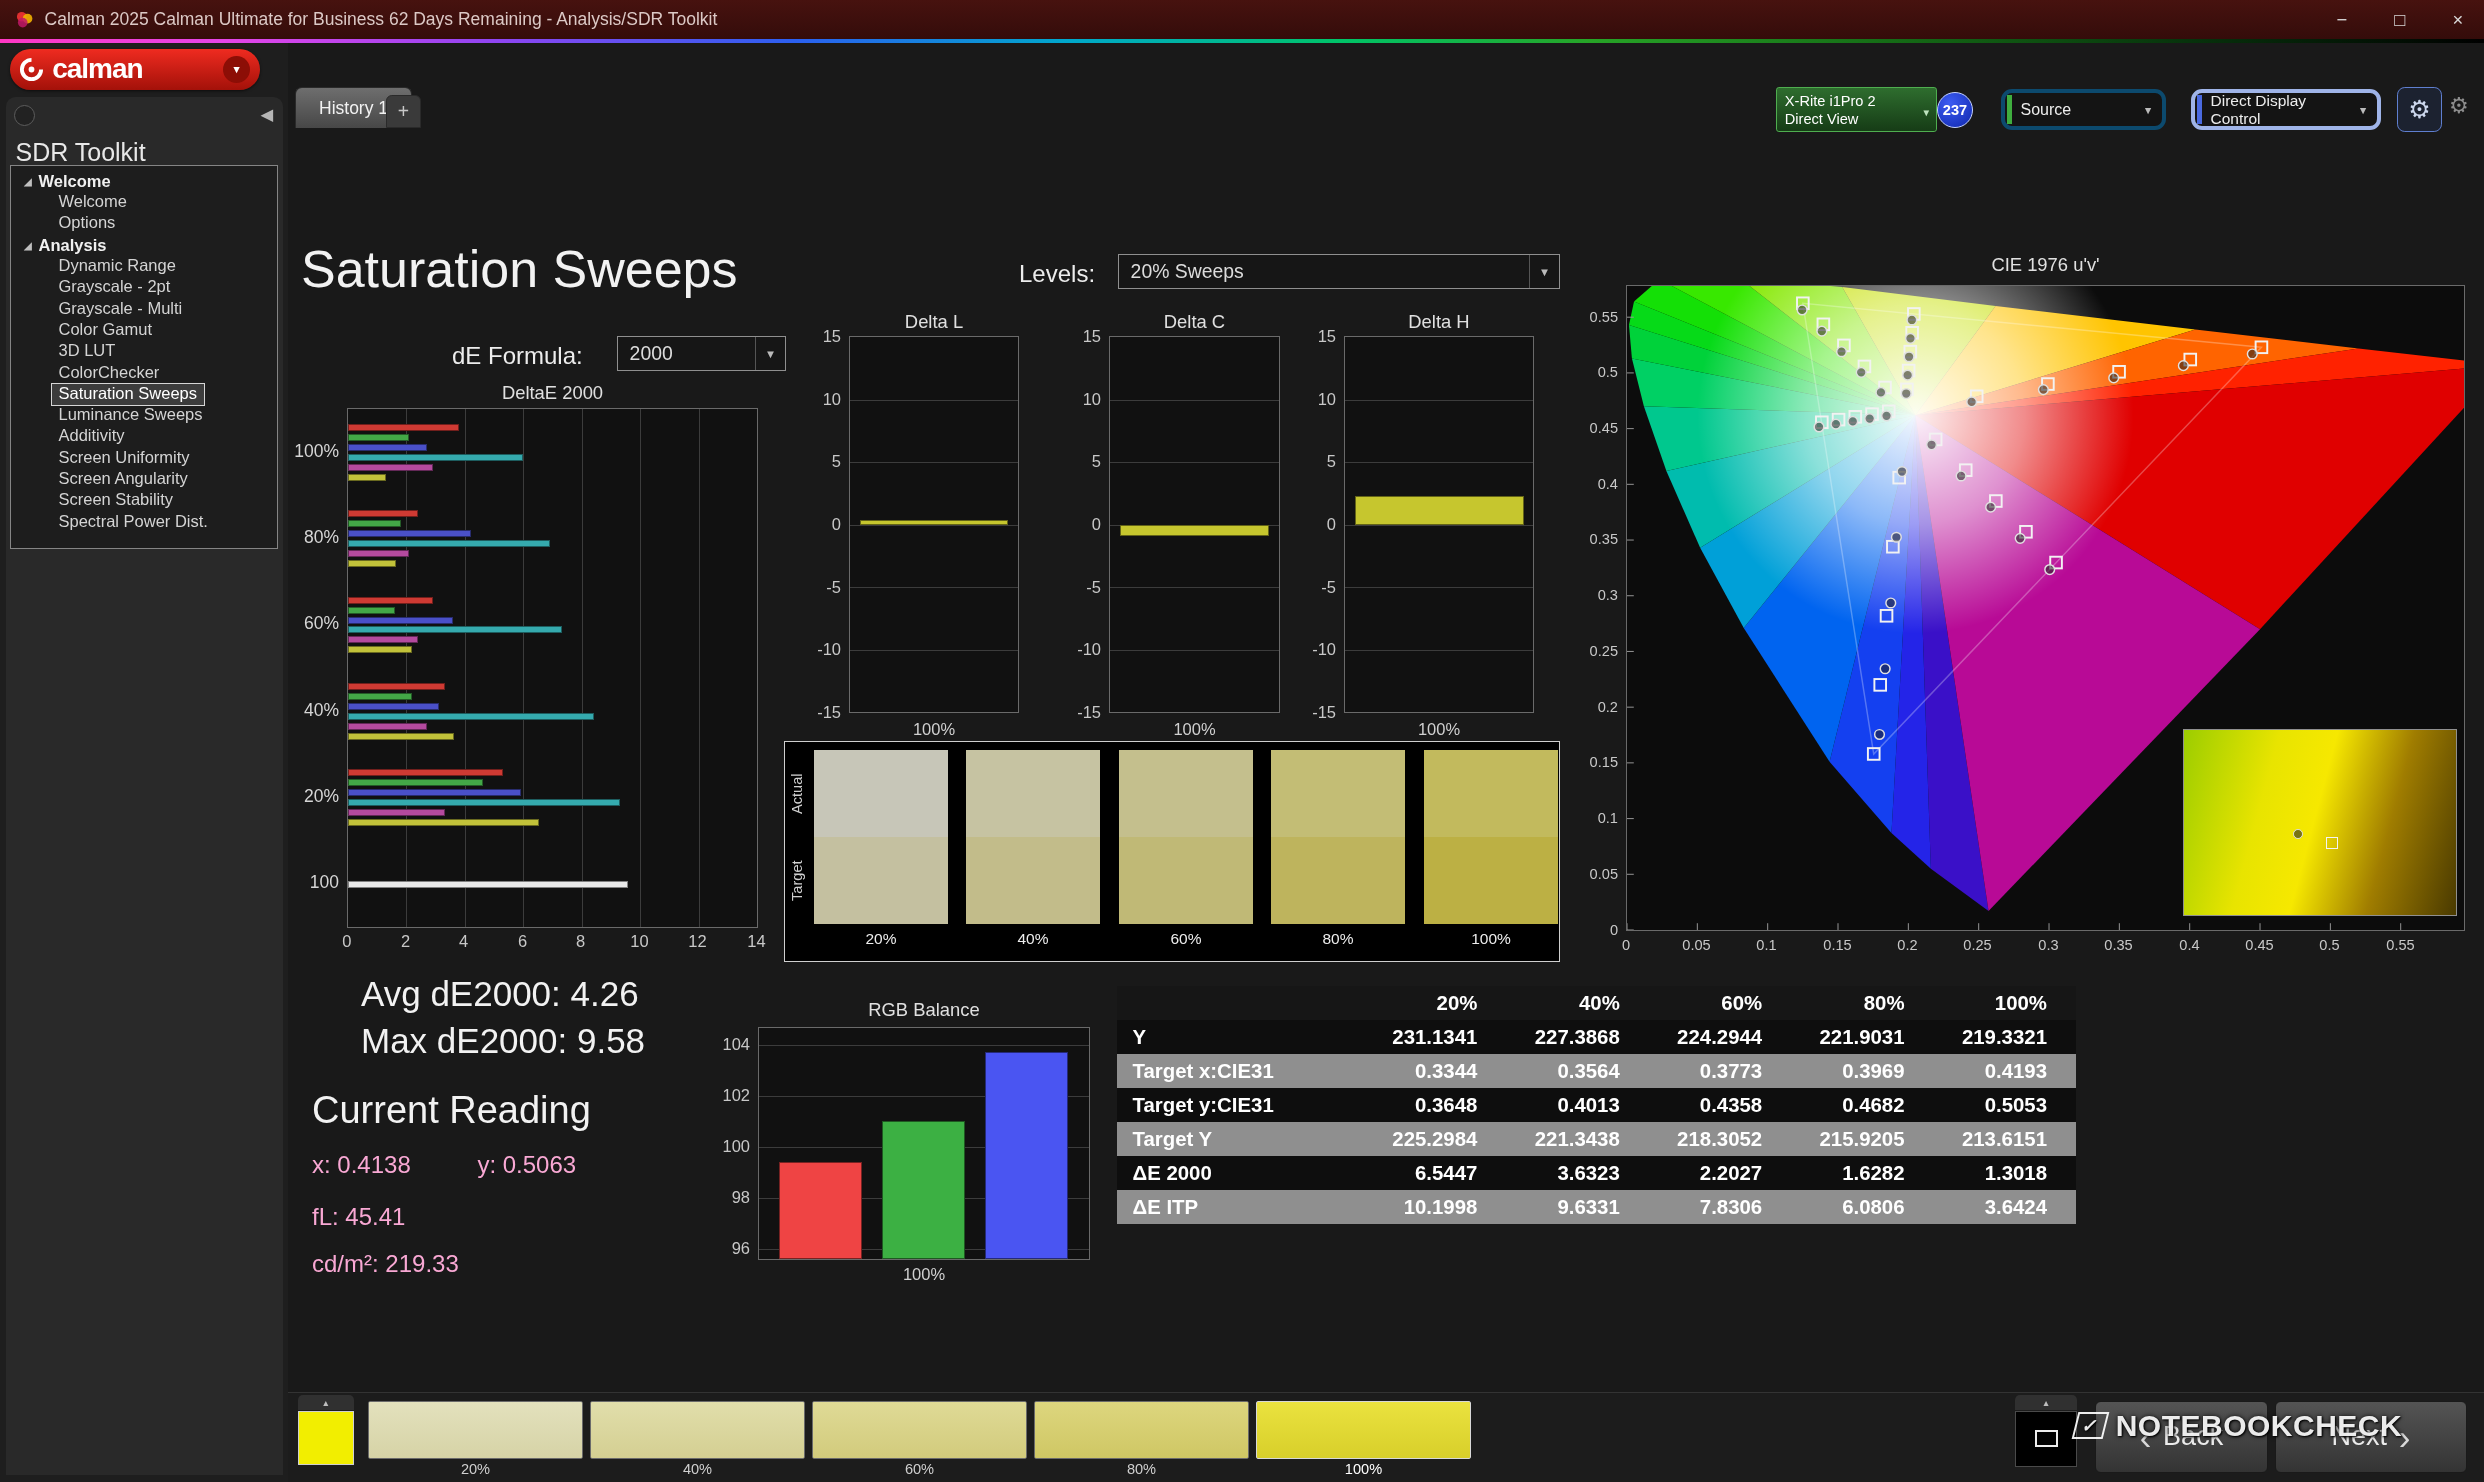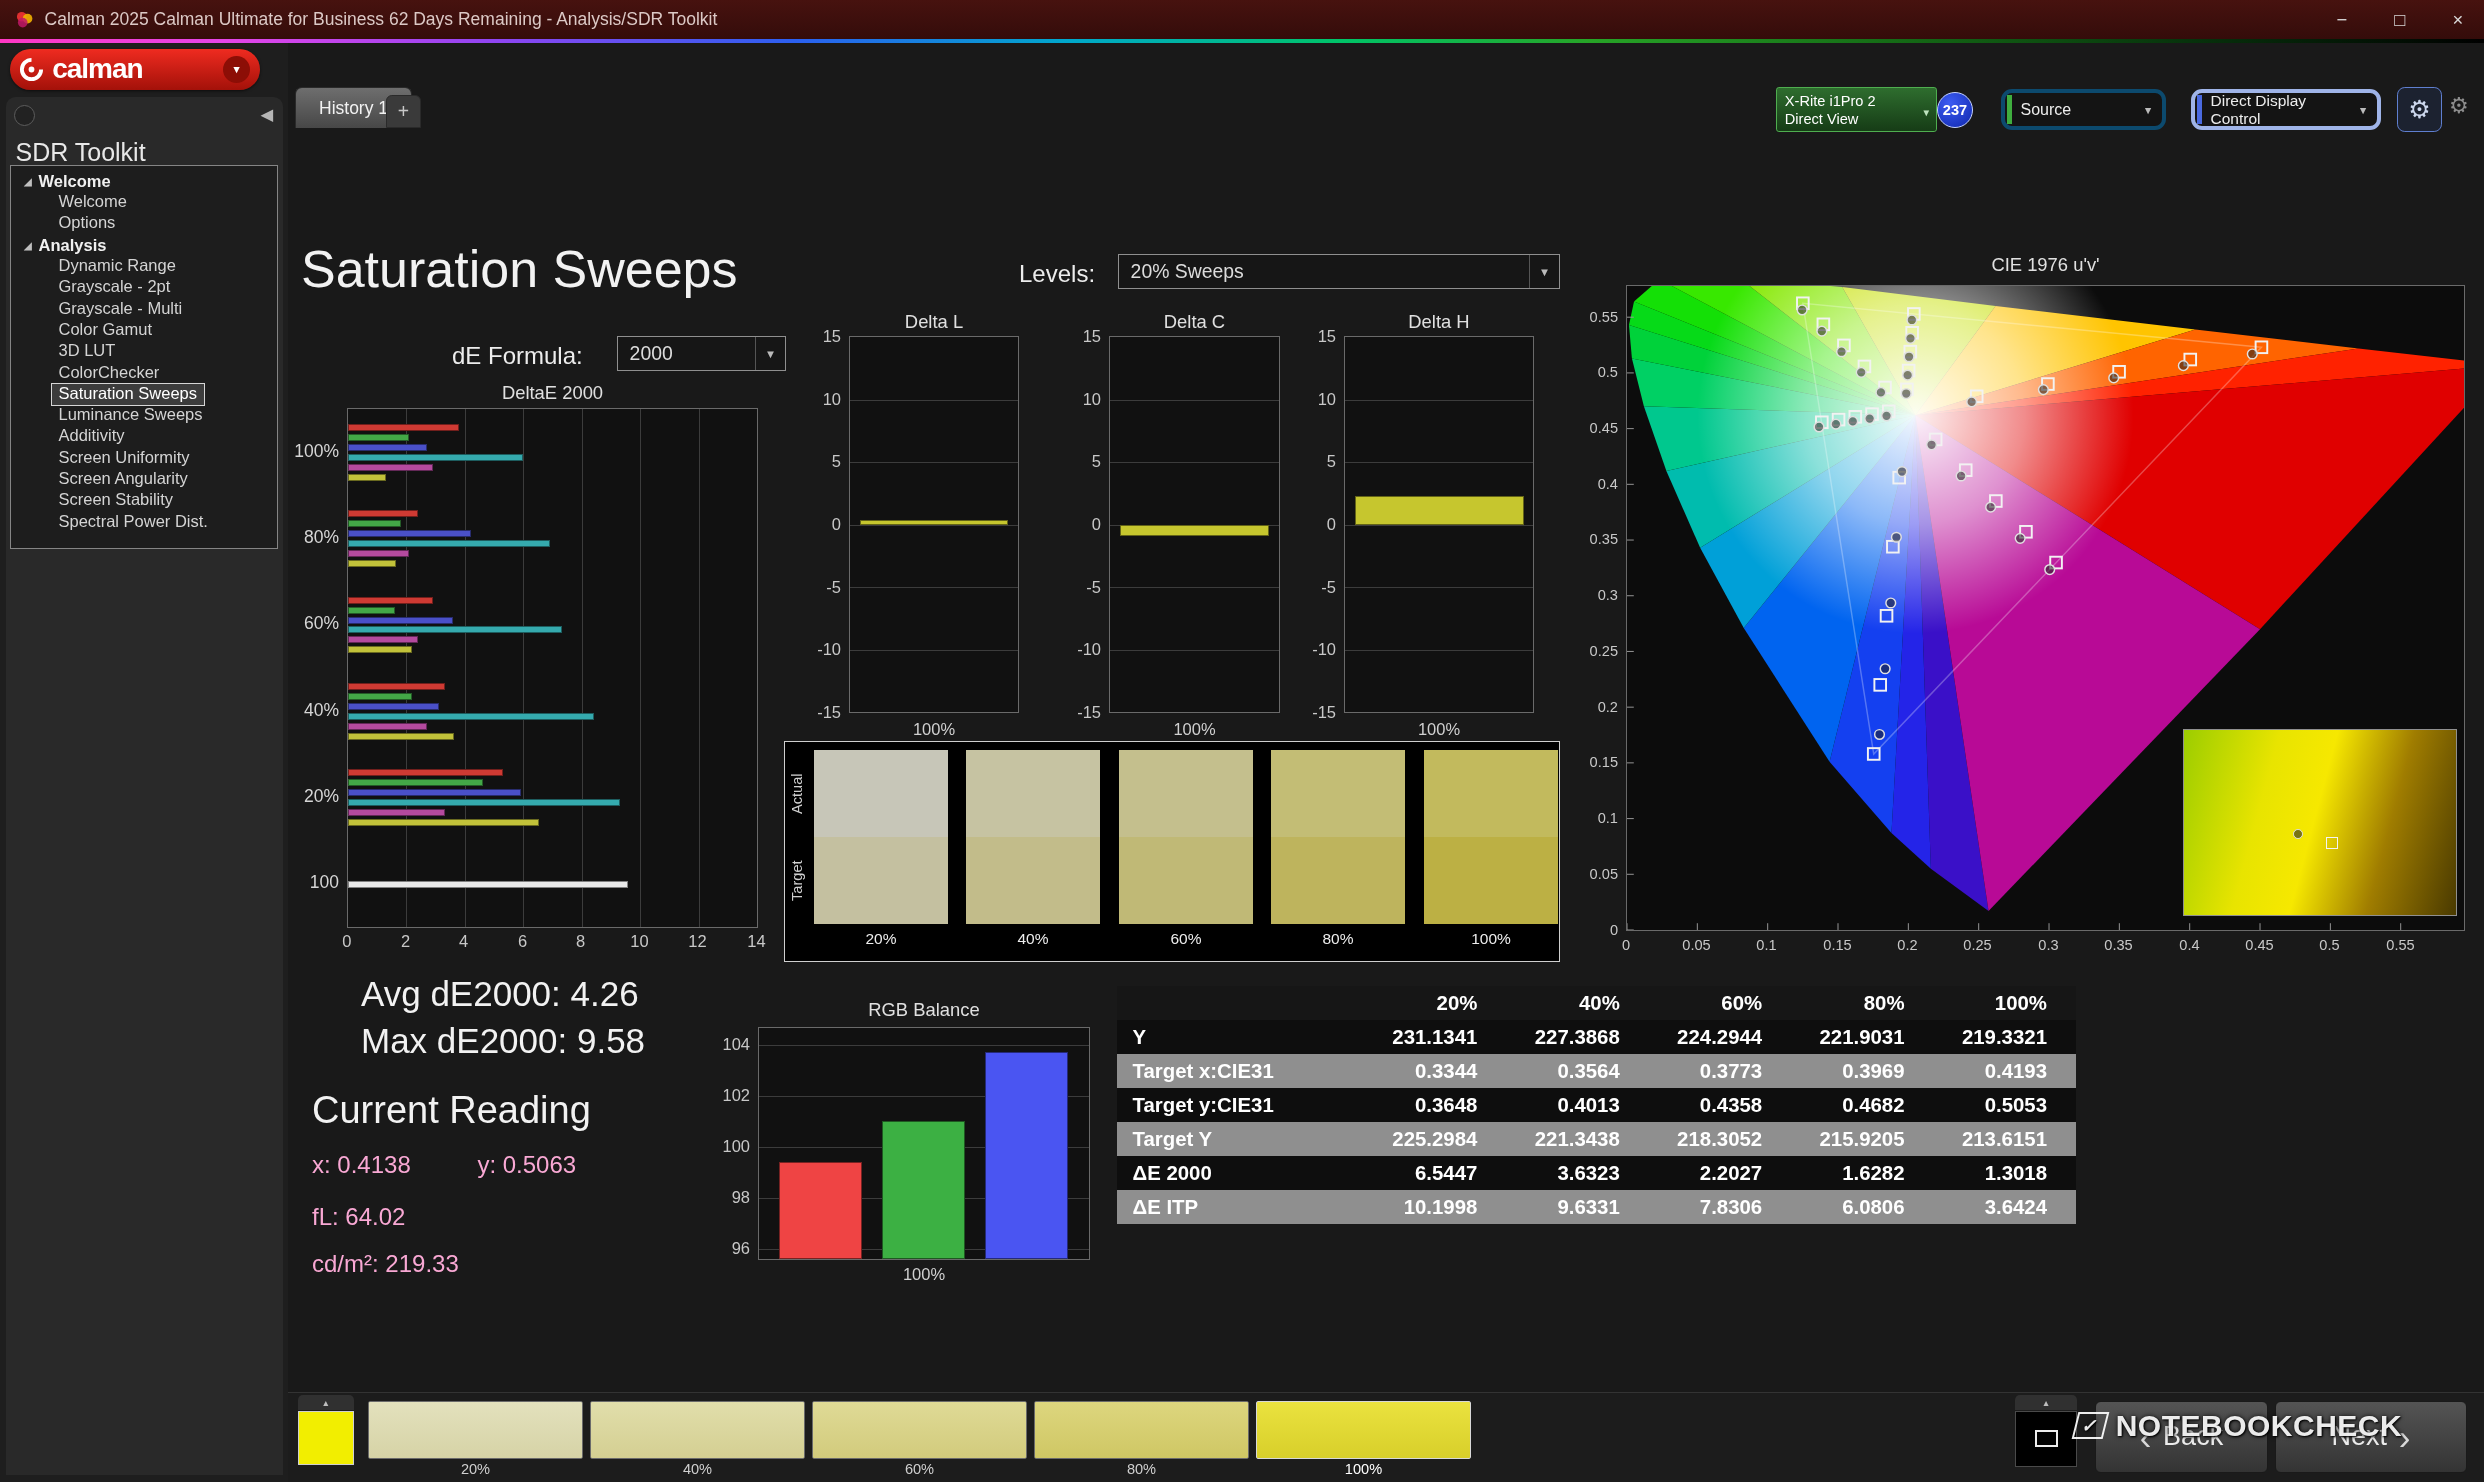--- a/index.html
+++ b/index.html
@@ -478,21 +478,21 @@
       <div class="inset-dot" style="left: 109px; top: 99px;"></div>
     </div>
 
   <div class="big-read" style="left:361px;top:974px">Avg dE2000: 4.26</div>
   <div class="big-read" style="left:361px;top:1021px">Max dE2000: 9.58</div>
   <div class="reading-title" style="left:312px;top:1089px">Current Reading</div>
   <div class="reading-line" style="left:312px;top:1151px">
     <span>x: 0.4138</span>
     <span style="margin-left:60px">y: 0.5063</span>
   </div>
-  <div class="reading-line" style="left:312px;top:1203px">fL: 64.02</div>
+  <div class="reading-line" style="left:312px;top:1203px">fL: 45.41</div>
   <div class="reading-line" style="left:312px;top:1250px">cd/m²: 219.33</div>
 
   <div class="chart-title" style="left:758px;top:999px;width:332px">RGB Balance</div>
   <div class="plot" style="left:758px;top:1027px;width:332px;height:233px">
       <div class="gridh" style="top: 221px;"></div>
       <div class="gridh" style="top: 170px;"></div>
       <div class="gridh" style="top: 119px;"></div>
       <div class="gridh" style="top: 68px;"></div>
       <div class="gridh" style="top: 16.6px;"></div>
       <div class="vbar" style="left: 20.4px; top: 134px; width: 83px; height: 97px; background: rgb(239, 68, 68);"></div>

